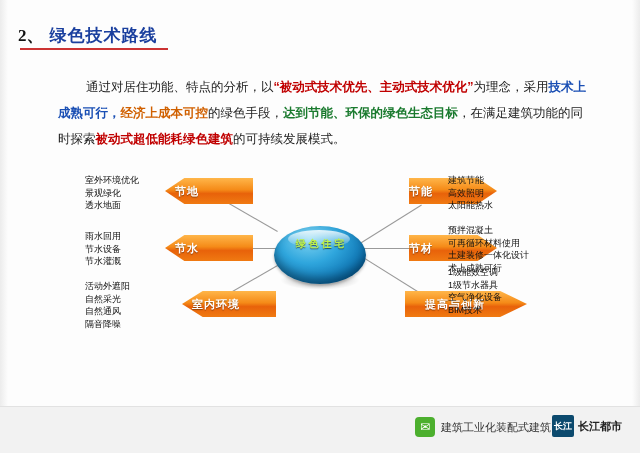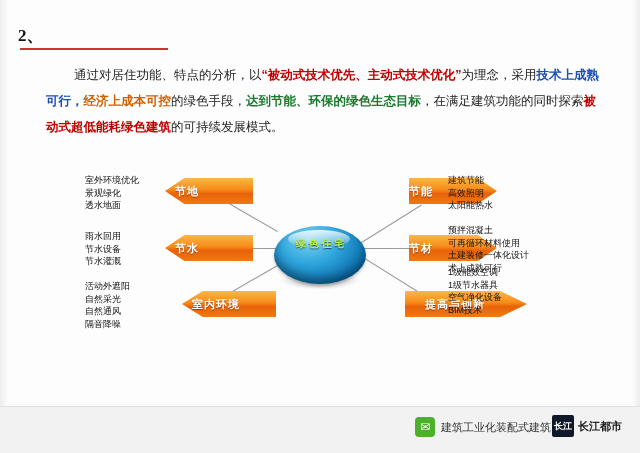--- a/index.html
+++ b/index.html
@@ -32,21 +32,21 @@
     position:absolute;left:20px;top:48px;width:148px;height:2px;
     background:#c33;
   }
 
   
   .para{
     position:absolute;left:46px;top:62px;width:560px;
     font-size:12.5px;line-height:26px;color:#222;
     text-indent:0;
   }
-  .para p{margin:0;}
+  .para p{margin:12px;}
   .ind{display:inline-block;width:28px;}
   .hl-red{color:#c00000;font-weight:bold;}
   .hl-blue{color:#1a4fb4;font-weight:bold;}
   .hl-green{color:#1a7a2e;font-weight:bold;}
   .hl-orange{color:#d06000;font-weight:bold;}
 
   
   .diagram{
     position:absolute;left:60px;top:172px;width:520px;height:180px;
   }
@@ -123,39 +123,40 @@
   .wechat-icon{
     width:20px;height:20px;border-radius:4px;background:#4caf2e;
     display:flex;align-items:center;justify-content:center;
     color:#fff;font-size:12px;line-height:1;
   }
   .wechat-text{font-size:11px;color:#333;}
   .brand{
     position:absolute;left:552px;top:8px;display:flex;align-items:center;gap:4px;
   }
   .brand-mark{
-    width:22px;height:22px;background:#0f172a;border-radius:2px;
+    width:22px;height:22px;background:#0c4a6e;border-radius:2px;
     display:flex;align-items:center;justify-content:center;color:#fff;
     font-size:9px;font-weight:bold;
   }
   .brand-text{font-size:11px;color:#222;font-weight:bold;}
 
   .side-shade-l{position:absolute;left:0;top:0;width:8px;height:407px;background:linear-gradient(to right,#ececec,#fdfdfd);}
   .side-shade-r{position:absolute;right:0;top:0;width:8px;height:407px;background:linear-gradient(to left,#ececec,#fdfdfd);}
 </style>
 </head>
 <body>
 
 <div class="page">
 
   <div class="side-shade-l"></div>
   <div class="side-shade-r"></div>
 
   <div class="title-row">
     <span class="title-num">2、</span>
+    <span class="title-text">绿色技术路线</span>
   </div>
   <div class="title-rule"></div>
 
   <div class="para">
     <p>
       <span class="ind"></span><span>通过对居住功能、特点的分析，以</span><span class="hl-red">“被动式技术优先、主动式技术优化”</span><span>为理念，采用</span><span class="hl-blue">技</span><span class="hl-blue">术上成熟可行</span><span class="hl-blue">，</span><span class="hl-orange">经济上成本可控</span><span>的绿色手段，</span><span class="hl-green">达到节能、环保的绿色生态目标</span><span>，在满足建筑</span><span>功能的同时探索</span><span class="hl-red">被动式超低能耗绿色建筑</span><span>的可持续发展模式。</span>
     </p>
   </div>
 
   <div class="diagram">

